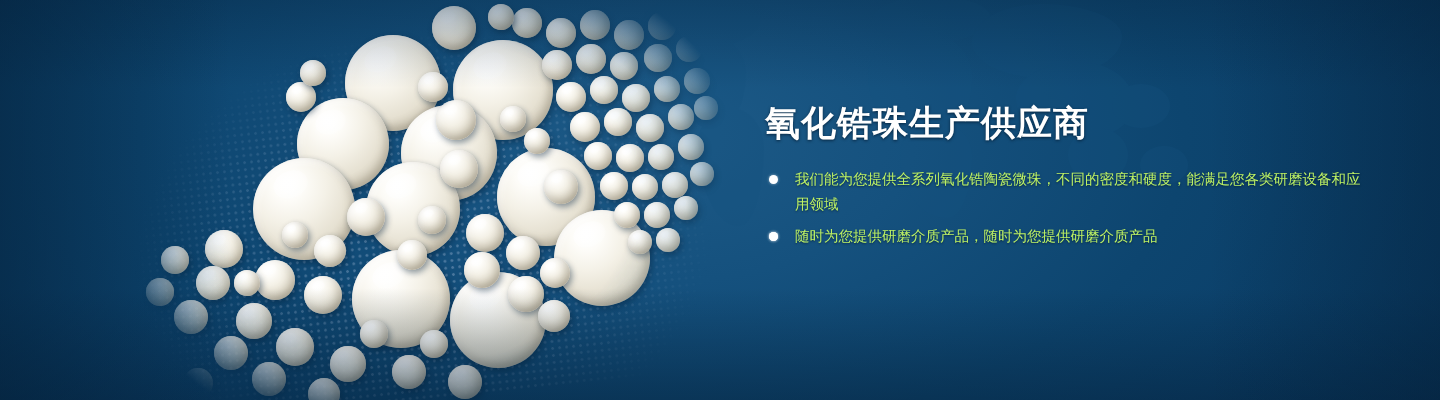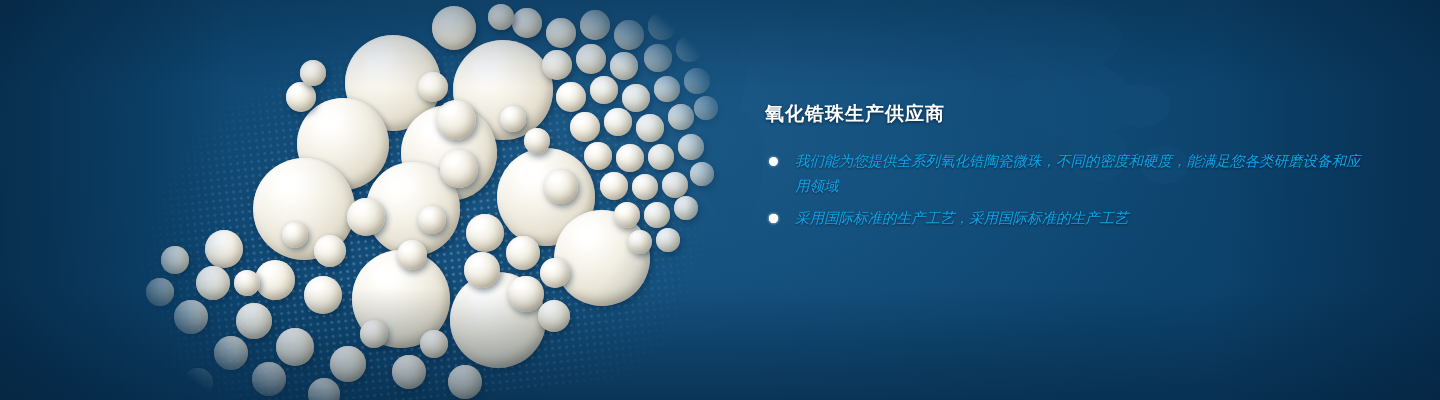--- a/index.html
+++ b/index.html
@@ -96,41 +96,40 @@
 
   
   #copy {
     position: absolute;
     left: 765px;
     top: 104px;
     width: 600px;
   }
   #headline {
     margin: 0 0 24px 0;
-    font-size: 19px;
+    font-size: 35px;
     font-weight: 700;
     letter-spacing: 1px;
     color: #ffffff;
     text-shadow: 0 1px 3px rgba(2,22,42,0.75);
     line-height: 1.1;
   }
   #bullets {
     list-style: none;
     margin: 0;
     padding: 0;
   }
   .bullet {
     position: relative;
     padding-left: 30px;
     margin-bottom: 7px;
     font-size: 14.5px;
     line-height: 25px;
-    color: #0ea5e9;
+    color: #bef264;
     text-shadow: 0 1px 2px rgba(2,22,42,0.65);
-    font-style: italic;
   }
   .bullet:last-child { margin-bottom: 0; }
   .bullet-dot {
     position: absolute;
     left: 4px;
     top: 8px;
     width: 9px;
     height: 9px;
     border-radius: 50%;
     background: #ffffff;
@@ -256,18 +255,18 @@
     <ul id="bullets">
       <li class="bullet">
         <span class="bullet-dot"></span>
         <span>我们能为您提供全系列氧化锆陶瓷微珠，不同的密度和硬度，能满足您各类研磨设备和应用领域</span>
       </li>
       <li class="bullet">
         <span class="bullet-dot"></span>
       </li>
       <li class="bullet">
         <span class="bullet-dot"></span>
-        <span>采用国际标准的生产工艺，采用国际标准的生产工艺</span>
+        <span>随时为您提供研磨介质产品，随时为您提供研磨介质产品</span>
       </li>
     </ul>
   </div>
 
 </div>
 
 </body></html>

